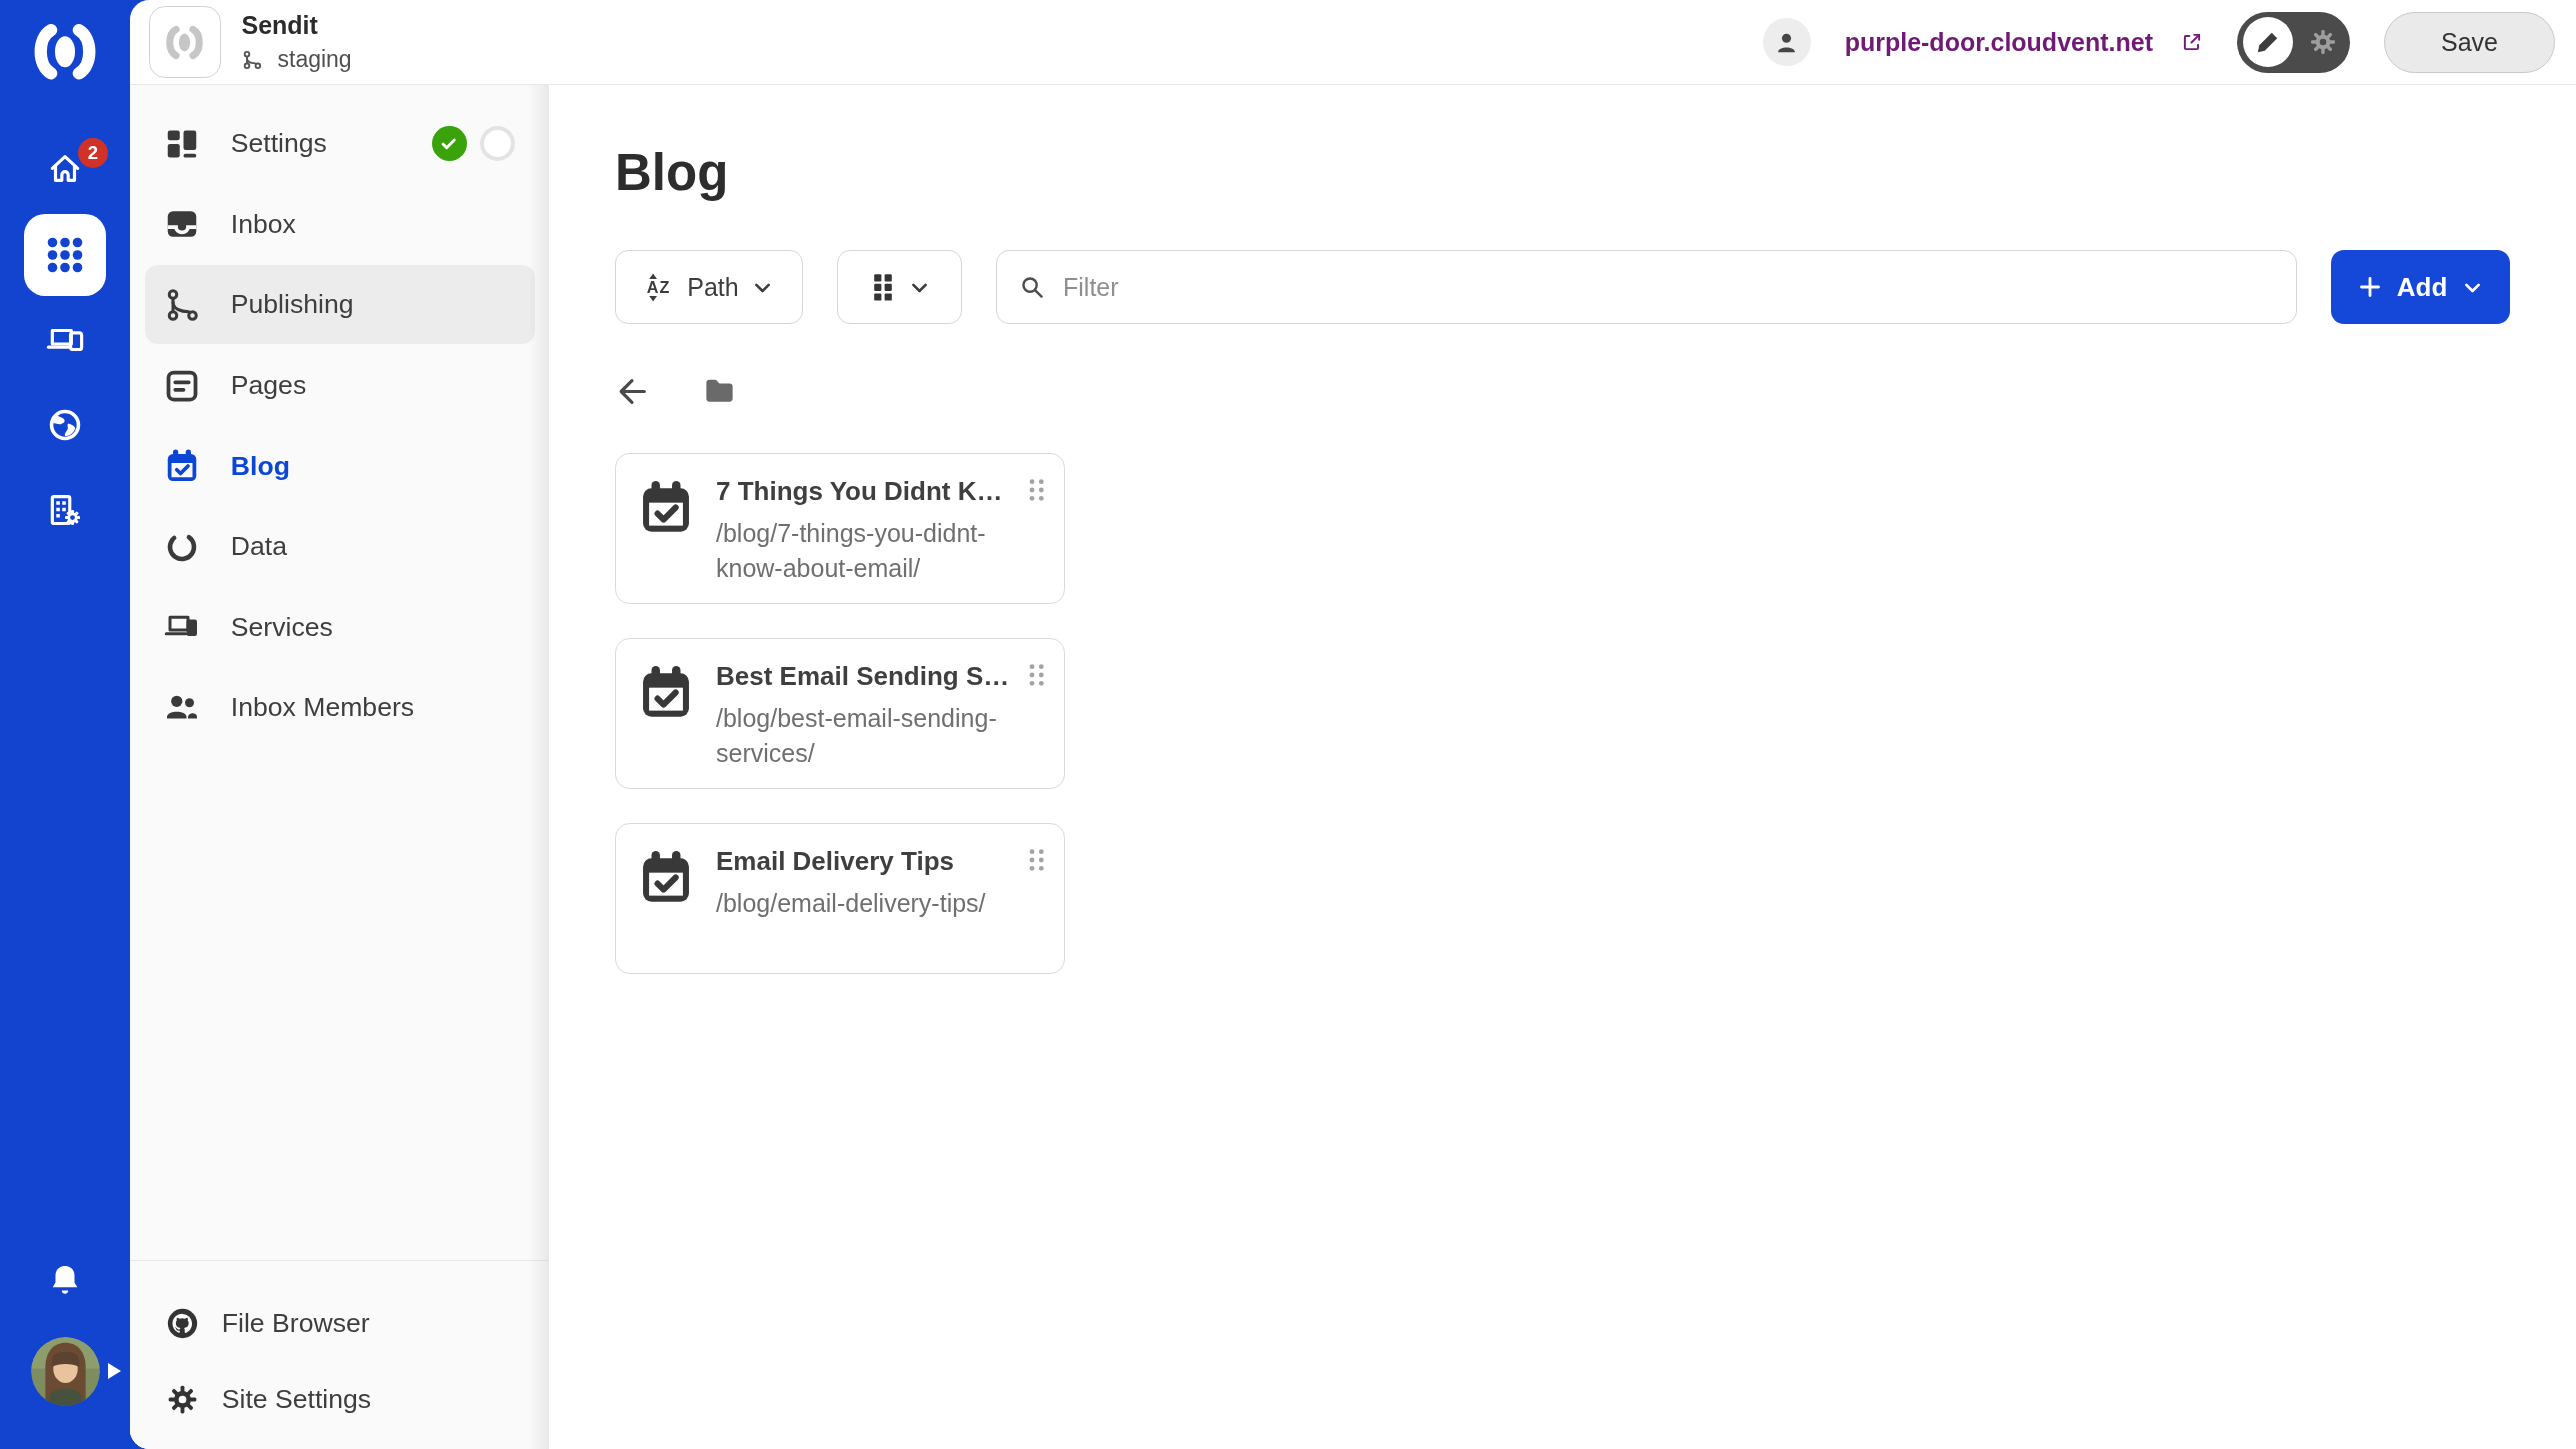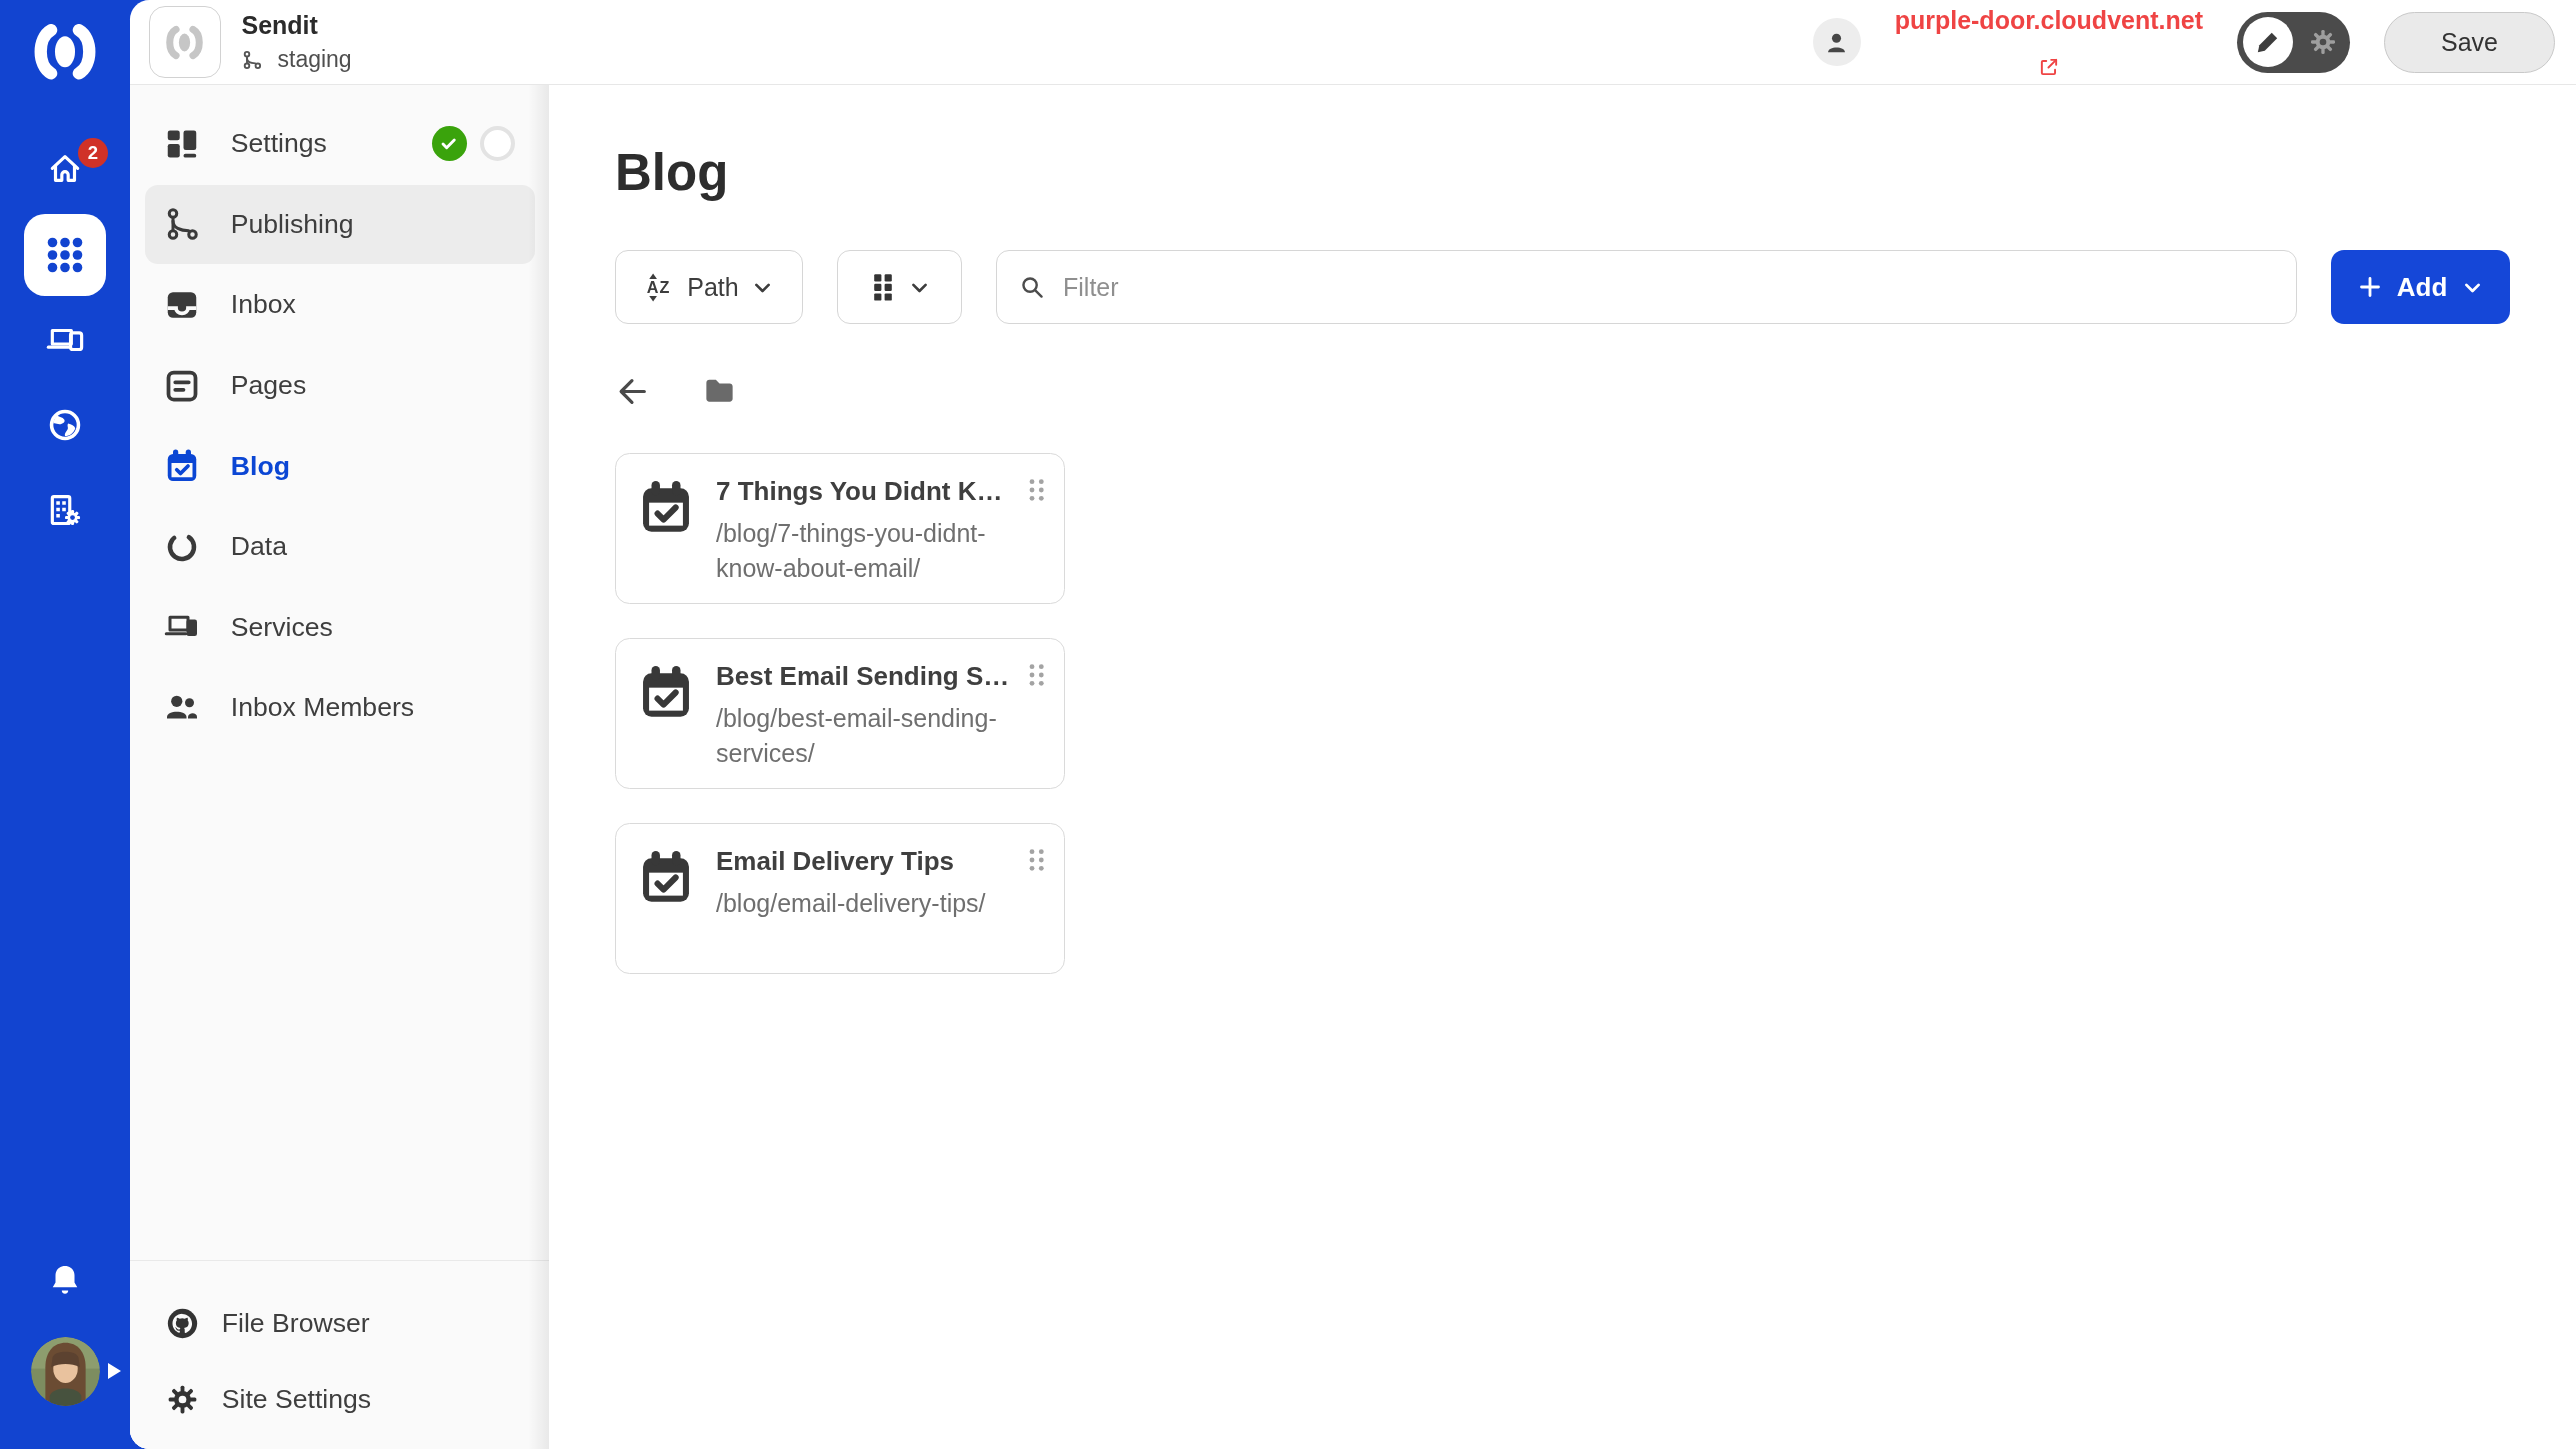--- a/index.html
+++ b/index.html
@@ -28,21 +28,21 @@
   .topbar { height:85px; flex:none; display:flex; align-items:center; padding:0 21px 0 18.5px; border-bottom:1.6px solid #e7e7e7; }
   .site-chip { width:72px; height:72px; border:1.6px solid #d2d2d2; border-radius:16px; display:grid; place-items:center; color:#c6c6c6; flex:none; }
   .site-chip svg { width:45px; height:35px; }
   .site-meta { margin-left:21px; }
   .site-name { font-size:25px; font-weight:700; color:#2b2b2b; }
   .site-branch { margin-top:6.4px; display:flex; align-items:center; gap:16px; color:#4f4f4f; font-size:23px; }
   .site-branch svg { width:20px; height:20px; color:#555; }
   .topbar-right { margin-left:auto; display:flex; align-items:center; gap:34px; }
   .tb-avatar { width:48px; height:48px; border-radius:50%; background:#ededed; display:grid; place-items:center; color:#464646; cursor:pointer; }
   .tb-avatar svg { width:29px; height:29px; }
-  .site-link { display:flex; align-items:center; gap:21px; color:#ef4444; font-size:25px; font-weight:700; cursor:pointer; text-decoration:none;flex-direction:column; }
+  .site-link { display:flex; align-items:center; gap:28px; color:#701a75; font-size:25px; font-weight:700; cursor:pointer; text-decoration:none; }
   .site-link svg { width:22px; height:22px; }
   .mode-toggle { width:113px; height:61px; border-radius:31px; background:#4b4b4b; position:relative; cursor:pointer; flex:none; }
   .knob { position:absolute; left:5.6px; top:5.6px; width:50px; height:50px; border-radius:50%; background:#fff; display:grid; place-items:center; }
   .knob svg { width:29px; height:29px; }
   .toggle-gear { position:absolute; right:11.3px; top:50%; transform:translateY(-50%); width:32px; height:32px; color:#9e9e9e; }
   .save-btn { width:171px; height:61px; border-radius:31px; background:#eaeaea; border:1.6px solid #c9c9c9; font-size:25px; color:#333; display:flex; align-items:center; justify-content:center; cursor:pointer; font-family:inherit; }
 
   .content { flex:1; display:flex; min-height:0; }
 
   
@@ -258,36 +258,36 @@
           <span>Settings</span>
           <span class="status-group">
             <span class="st-done">
                 <svg viewBox="0 0 24 24" fill="none" stroke="currentColor" stroke-width="3.6" stroke-linecap="round" stroke-linejoin="round">
                   <path d="M5 12.5l4.5 4.5L19 7.5"></path>
                 </svg>
               </span>
             <span class="st-empty"></span>
           </span>
         </div>
+        <div class="nav-item">
+          <svg class="nicon" viewBox="0 0 48 48">
+              <rect x="5" y="7" width="38" height="34" rx="7" fill="currentColor"></rect>
+              <path d="M5 28h11c0 4 3.5 7 8 7s8-3 8-7h11" stroke="#fafafa" stroke-width="5" fill="none"></path>
+            </svg>
+          <span>Inbox</span>
+        </div>
         <div class="nav-item highlight">
           <svg class="nicon" viewBox="0 0 48 48" fill="none" stroke="currentColor" stroke-width="4">
               <circle cx="12" cy="10" r="5"></circle>
               <circle cx="12" cy="38" r="5"></circle>
               <circle cx="38" cy="38" r="5"></circle>
               <path d="M12 15v18"></path>
               <path d="M12 20c0 9 10 13 21 13" stroke-linecap="round"></path>
             </svg>
           <span>Publishing</span>
-        </div>
-        <div class="nav-item">
-          <svg class="nicon" viewBox="0 0 48 48">
-              <rect x="5" y="7" width="38" height="34" rx="7" fill="currentColor"></rect>
-              <path d="M5 28h11c0 4 3.5 7 8 7s8-3 8-7h11" stroke="#fafafa" stroke-width="5" fill="none"></path>
-            </svg>
-          <span>Inbox</span>
         </div>
         <div class="nav-item">
           <svg class="nicon" viewBox="0 0 48 48" fill="none">
               <rect x="6" y="6" width="36" height="36" rx="7" stroke="currentColor" stroke-width="5"></rect>
               <path d="M15 19h18M15 29h11" stroke="currentColor" stroke-width="5" stroke-linecap="round"></path>
             </svg>
           <span>Pages</span>
         </div>
         <div class="nav-item active">
           <svg class="nicon" viewBox="0 0 48 48">

